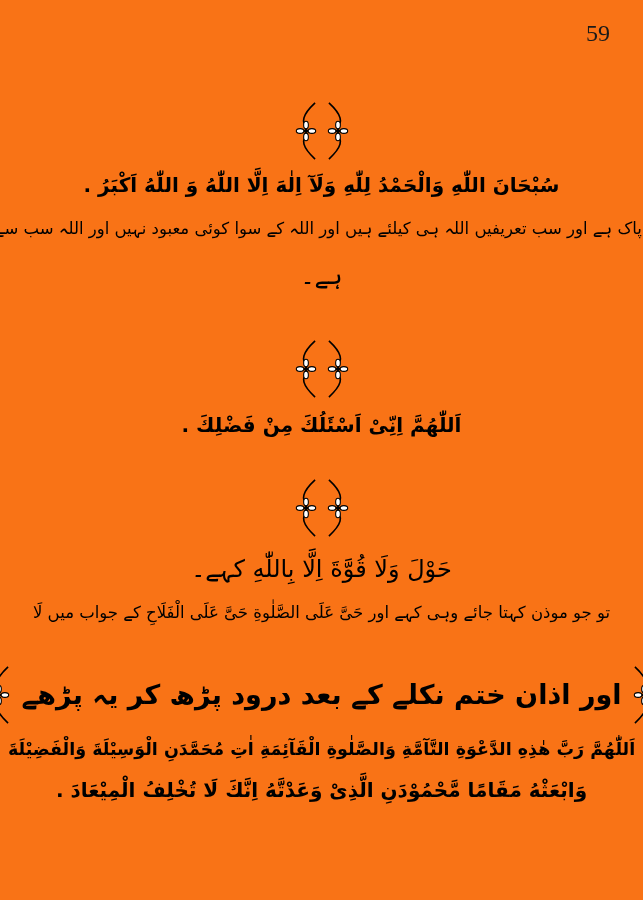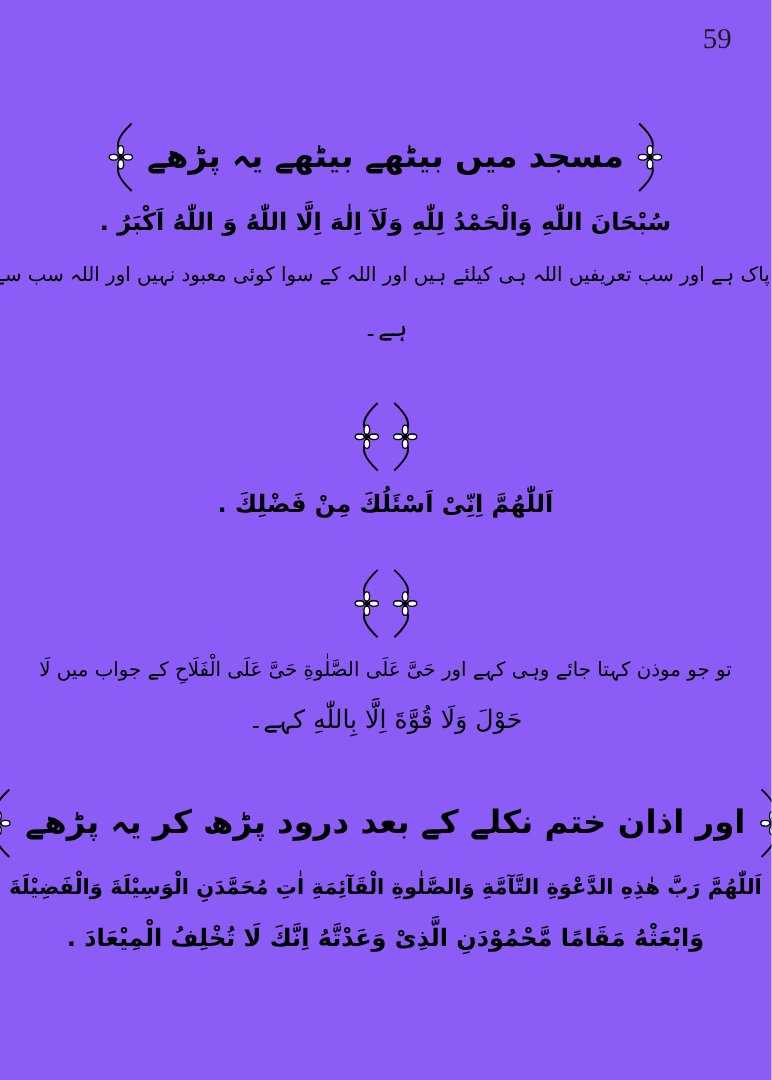--- a/index.html
+++ b/index.html
@@ -4,21 +4,21 @@
 <style>
   html, body {
     margin: 0;
     padding: 0;
     background: #ffffff;
   }
   .page {
     position: relative;
     width: 643px;
     height: 900px;
-    background: #8b5cf6;
+    background: #f97316;
     color: #000000;
     overflow: hidden;
     font-family: "DejaVu Sans", sans-serif;
   }
   .pageno {
     position: absolute;
     top: 20px;
     right: 33px;
     font-family: "Liberation Serif", "DejaVu Serif", serif;
     font-size: 24px;
@@ -64,21 +64,21 @@
     font-size: 20px;
     line-height: 1.55;
     white-space: nowrap;
     text-align: left;
   }
   .arabic.long {
     font-size: 17.5px;
   }
   .urdu {
     font-weight: normal;
-    font-size: 21px;
+    font-size: 24px;
     line-height: 1.5;
     white-space: nowrap;
     text-align: center;
   }
   .urdu.long {
     font-size: 16.5px;
   }
   
   .mt-h2   { margin-top: 46px; }
   .mt-h3   { margin-top: 38px; }
@@ -107,21 +107,20 @@
         <path d="M23 1 C 9 14, 7 23, 15 28" fill="none" stroke="#000" stroke-width="1.8"></path>
         <path d="M15 36 C 7 41, 9 50, 23 63" fill="none" stroke="#000" stroke-width="1.8"></path>
         <g stroke="#000" fill="#fff" stroke-width="1.2">
           <ellipse cx="13" cy="25.5" rx="2.6" ry="4.2"></ellipse>
           <ellipse cx="13" cy="38.5" rx="2.6" ry="4.2"></ellipse>
           <ellipse cx="6.5" cy="32" rx="4.2" ry="2.6"></ellipse>
           <ellipse cx="19.5" cy="32" rx="4.2" ry="2.6"></ellipse>
           <rect x="10.8" y="29.8" width="4.4" height="4.4" transform="rotate(45 13 32)" fill="#000" stroke="none"></rect>
         </g>
       </svg>
-      <div class="heading-text">مسجد میں بیٹھے بیٹھے یہ پڑھے</div>
       <svg class="ornament flip" width="24" height="58" viewBox="0 0 26 64" aria-hidden="true">
         <path d="M23 1 C 9 14, 7 23, 15 28" fill="none" stroke="#000" stroke-width="1.8"></path>
         <path d="M15 36 C 7 41, 9 50, 23 63" fill="none" stroke="#000" stroke-width="1.8"></path>
         <g stroke="#000" fill="#fff" stroke-width="1.2">
           <ellipse cx="13" cy="25.5" rx="2.6" ry="4.2"></ellipse>
           <ellipse cx="13" cy="38.5" rx="2.6" ry="4.2"></ellipse>
           <ellipse cx="6.5" cy="32" rx="4.2" ry="2.6"></ellipse>
           <ellipse cx="19.5" cy="32" rx="4.2" ry="2.6"></ellipse>
           <rect x="10.8" y="29.8" width="4.4" height="4.4" transform="rotate(45 13 32)" fill="#000" stroke="none"></rect>
         </g>
@@ -174,22 +173,22 @@
         <path d="M15 36 C 7 41, 9 50, 23 63" fill="none" stroke="#000" stroke-width="1.8"></path>
         <g stroke="#000" fill="#fff" stroke-width="1.2">
           <ellipse cx="13" cy="25.5" rx="2.6" ry="4.2"></ellipse>
           <ellipse cx="13" cy="38.5" rx="2.6" ry="4.2"></ellipse>
           <ellipse cx="6.5" cy="32" rx="4.2" ry="2.6"></ellipse>
           <ellipse cx="19.5" cy="32" rx="4.2" ry="2.6"></ellipse>
           <rect x="10.8" y="29.8" width="4.4" height="4.4" transform="rotate(45 13 32)" fill="#000" stroke="none"></rect>
         </g>
       </svg>
     </div>
+    <div class="urdu mt-m2">حَوْلَ وَلَا قُوَّةَ اِلَّا بِاللّٰهِ کہے۔</div>
     <div class="urdu long mt-m1">تو جو موذن کہتا جائے وہی کہے اور حَیَّ عَلَی الصَّلٰوةِ حَیَّ عَلَی الْفَلَاحِ کے جواب میں لَا</div>
-    <div class="urdu mt-m2">حَوْلَ وَلَا قُوَّةَ اِلَّا بِاللّٰهِ کہے۔</div>
 
     <div class="heading-row mt-h4">
       <svg class="ornament" width="24" height="58" viewBox="0 0 26 64" aria-hidden="true">
         <path d="M23 1 C 9 14, 7 23, 15 28" fill="none" stroke="#000" stroke-width="1.8"></path>
         <path d="M15 36 C 7 41, 9 50, 23 63" fill="none" stroke="#000" stroke-width="1.8"></path>
         <g stroke="#000" fill="#fff" stroke-width="1.2">
           <ellipse cx="13" cy="25.5" rx="2.6" ry="4.2"></ellipse>
           <ellipse cx="13" cy="38.5" rx="2.6" ry="4.2"></ellipse>
           <ellipse cx="6.5" cy="32" rx="4.2" ry="2.6"></ellipse>
           <ellipse cx="19.5" cy="32" rx="4.2" ry="2.6"></ellipse>

